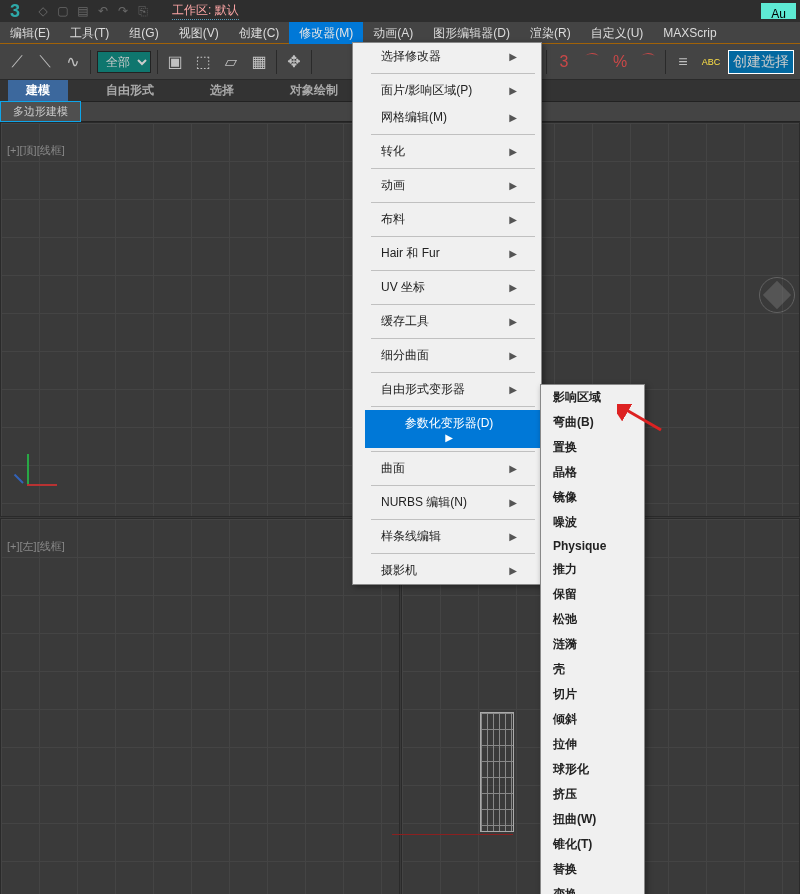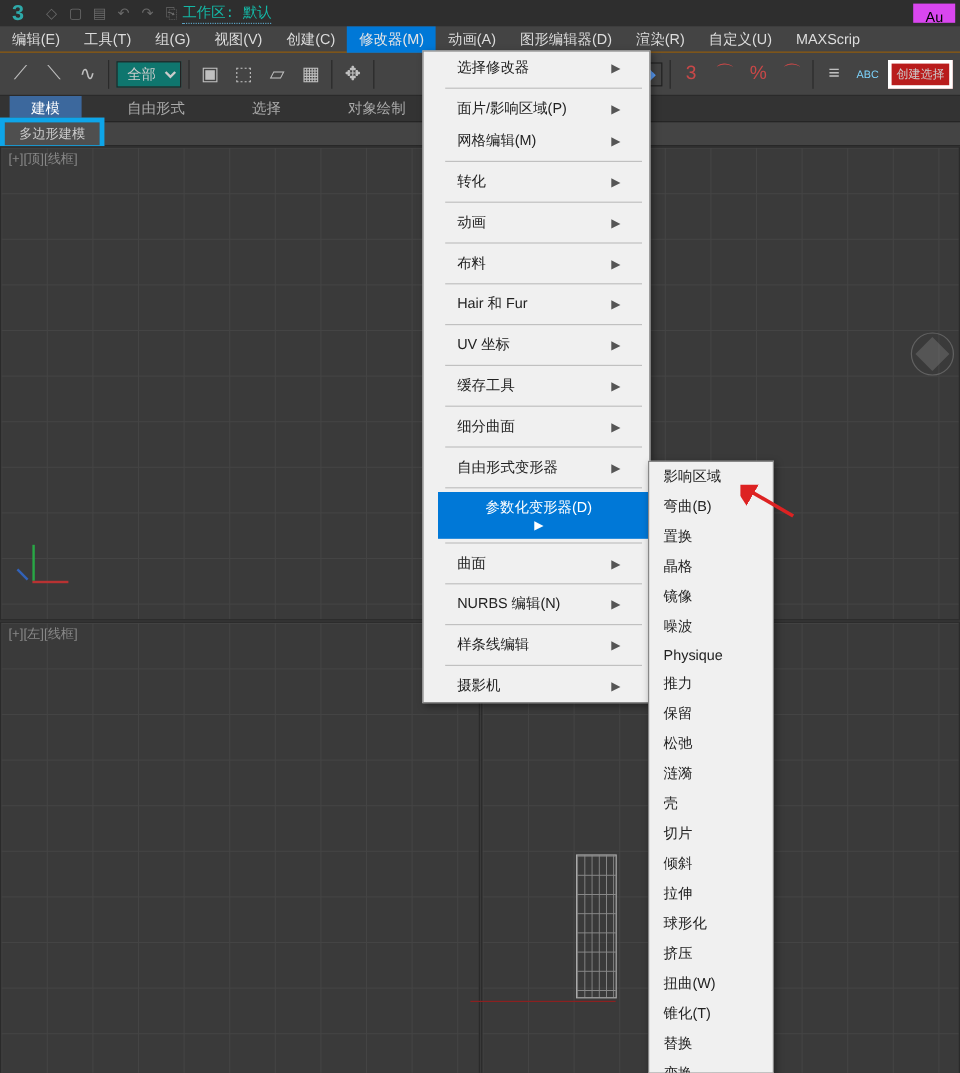--- a/index.html
+++ b/index.html
@@ -2,62 +2,62 @@
 <html><head>
 <meta charset="utf-8">
 <style>
 * { margin: 0; padding: 0; box-sizing: border-box; font-family: "Microsoft YaHei", Arial, sans-serif; font-size: 12px; }
 body { background: #3a3a3a; width: 800px; height: 894px; overflow: hidden; position: relative; }
 
 .titlebar { height: 22px; background: #2e2e2e; display: flex; align-items: center; padding: 0 4px; }
 .logo { width: 22px; height: 22px; display: flex; align-items: center; justify-content: center; color: #2ea9a9; font-weight: bold; font-size: 18px; }
 .title-icons { display: flex; gap: 2px; margin-left: 8px; }
 .title-icons span { width: 18px; height: 18px; display: flex; align-items: center; justify-content: center; color: #6a6a6a; }
-.workspace { color: #14b8a6; border-bottom: 1px dotted #5aa0c0; font-family: Liberation Mono, monospace; }
-.title-right { margin-left: auto; background: #d946ef; color: #000; padding: 0 10px; height: 16px; line-height: 22px; }
+.workspace { color: #fca5a5; margin-left: 20px; border-bottom: 1px dotted #5aa0c0; }
+.title-right { margin-left: auto; background: #5eead4; color: #000; padding: 0 10px; height: 16px; line-height: 22px; }
 
 .menubar { height: 22px; background: #444444; display: flex; align-items: center; border-bottom: 1px solid #a16207; }
 .menubar .mi { padding: 0 10px; height: 22px; line-height: 22px; color: #dcdcdc; cursor: pointer; }
 .menubar .mi.active { background: #0078d7; color: #e5e5e5; }
 
 .toolbar { height: 36px; background: #444444; display: flex; align-items: center; padding: 0 6px; gap: 6px; border-bottom: 1px solid #2a2a2a; }
 .tb-icon { width: 22px; height: 26px; color: #c0c0c0; display: flex; align-items: center; justify-content: center; font-size: 16px; }
 .tb-sep { width: 1px; height: 24px; background: #2a2a2a; }
 .tb-select { background: #0f766e; color: #ccc; border: 1px solid #222; height: 22px; padding: 0 4px; }
 .tb-check { width: 20px; height: 20px; border: 1px solid #222; display: flex; align-items: center; justify-content: center; color: #5aa0ff; }
-.tb-mode { background: #b91c1c; color: #ccc; font-size: 10px; padding: 2px 4px; border: 3px solid #ffffff; }
+.tb-mode { background: #0369a1; color: #ccc; font-size: 14px; padding: 2px 4px; border: 1px solid #ffffff; }
 
 .tabbar { height: 22px; background: #333333; display: flex; align-items: center; padding-left: 8px; gap: 20px; border-bottom: 1px solid #222; }
-.tabbar .tab { color: #aaa; padding: 0 18px; font-size: 12px; }
+.tabbar .tab { color: #aaa; padding: 0 18px; font-size: 12px; font-weight: bold; }
 .tabbar .tab.active { background: #3c689d; color: #fff; padding: 2px 18px; }
 
 .subtabbar { height: 20px; background: #444444; display: flex; align-items: center; border-bottom: 1px solid #222; }
-.subtabbar .tab { color: #ccc; padding: 2px 12px; background: #4f4f4f; border: 4px solid #0ea5e9; font-size: 11px; }
+.subtabbar .tab { color: #ccc; padding: 2px 12px; background: #4f4f4f; border: 1px solid #0ea5e9; font-size: 11px; }
 
 .viewports { position: relative; height: 790px; background: #3a3a3a; display: grid; grid-template-columns: 1fr 1fr; grid-template-rows: 1fr 1fr; gap: 1px; }
 .viewport { background-image: linear-gradient(#444444 1px, transparent 1px), linear-gradient(90deg, #444444 1px, transparent 1px); background-size: 38px 38px; background-color: #3a3a3a; position: relative; border: 1px solid #2a2a2a; }
-.vp-label { position: absolute; top: 2px; left: 6px; color: #888; font-size: 11px; }
+.vp-label { position: absolute; top: 20px; left: 6px; color: #888; font-size: 11px; }
 .vp-axis { position: absolute; bottom: 18px; left: 18px; width: 40px; height: 40px; }
 .vp-axis .z { position: absolute; left: 8px; top: -4px; width: 2px; height: 30px; background: #28a745; }
 .vp-axis .x { position: absolute; left: 8px; top: 26px; width: 30px; height: 2px; background: #b83232; }
 .vp-axis .y { position: absolute; left: 4px; top: 24px; width: 12px; height: 2px; background: #3262b8; transform: rotate(225deg); transform-origin: left center; }
 
 .bottom-obj { position: absolute; left: 480px; top: 590px; width: 34px; height: 120px; }
 .bottom-obj .grid { width: 100%; height: 100%; background-image: linear-gradient(#888 1px, transparent 1px), linear-gradient(90deg, #888 1px, transparent 1px); background-size: 6px 16px; border: 1px solid #aaa; }
 .redline { position: absolute; left: 392px; top: 712px; width: 121px; height: 1px; background: #8b2020; }
 
 .dropdown { position: absolute; left: 352px; top: 42px; width: 190px; background: #f0f0f0; border: 1px solid #888; box-shadow: 2px 2px 6px rgba(0,0,0,0.4); z-index: 100; padding-left: 12px; }
 .dropdown .item { padding: 5px 24px 5px 16px; color: #222; display: flex; justify-content: space-between; align-items: center; position: relative; }
 .dropdown .item.hi { background: #0078d7; color: #fff; flex-direction: column; }
 .dropdown .sep { height: 1px; background: #c0c0c0; margin: 3px 6px; }
 .dropdown .item .arrow { font-size: 10px; color: #555; }
 .dropdown .item.hi .arrow { color: #fff; }
 
 .submenu { position: absolute; left: 540px; top: 384px; width: 105px; background: #f0f0f0; border: 1px solid #888; box-shadow: 2px 2px 6px rgba(0,0,0,0.4); z-index: 101; }
-.submenu .item { padding: 4px 12px; color: #222; }
+.submenu .item { padding: 4px 12px; color: #222; font-weight: bold; }
 
 .arrow-anno { position: absolute; left: 617px; top: 404px; width: 48px; height: 30px; z-index: 102; pointer-events: none; }
 .arrow-anno svg { width: 100%; height: 100%; }
 
 .viewcube { position: absolute; right: 4px; top: 154px; width: 36px; height: 36px; opacity: 0.35; }
 .viewcube-circle { border: 1px solid #aaa; border-radius: 50%; width: 36px; height: 36px; position: absolute; }
 .viewcube-shape { position: absolute; left: 8px; top: 8px; width: 20px; height: 20px; background: #888; transform: rotate(45deg); }
 </style>
 </head>
 <body>
@@ -108,21 +108,21 @@
   <div class="tb-sep"></div>
   <div style="flex:1"></div>
   <div class="tb-check">◆</div>
   <div class="tb-sep"></div>
   <div class="tb-icon" style="color:#c94848">3</div>
   <div class="tb-icon" style="color:#c94848">⌒</div>
   <div class="tb-icon" style="color:#c94848">%</div>
   <div class="tb-icon" style="color:#c94848">⌒</div>
   <div class="tb-sep"></div>
   <div class="tb-icon">≡</div>
-  <div class="tb-icon" style="color:#7dd3fc">
+  <div class="tb-icon" style="color:#fde047">
       <span style="font-size:9px">ABC</span>
     </div>
   <div class="tb-mode">创建选择</div>
 </div>
 
 <div class="tabbar">
   <div class="tab active">建模</div>
   <div class="tab">自由形式</div>
   <div class="tab">选择</div>
   <div class="tab">对象绘制</div>

